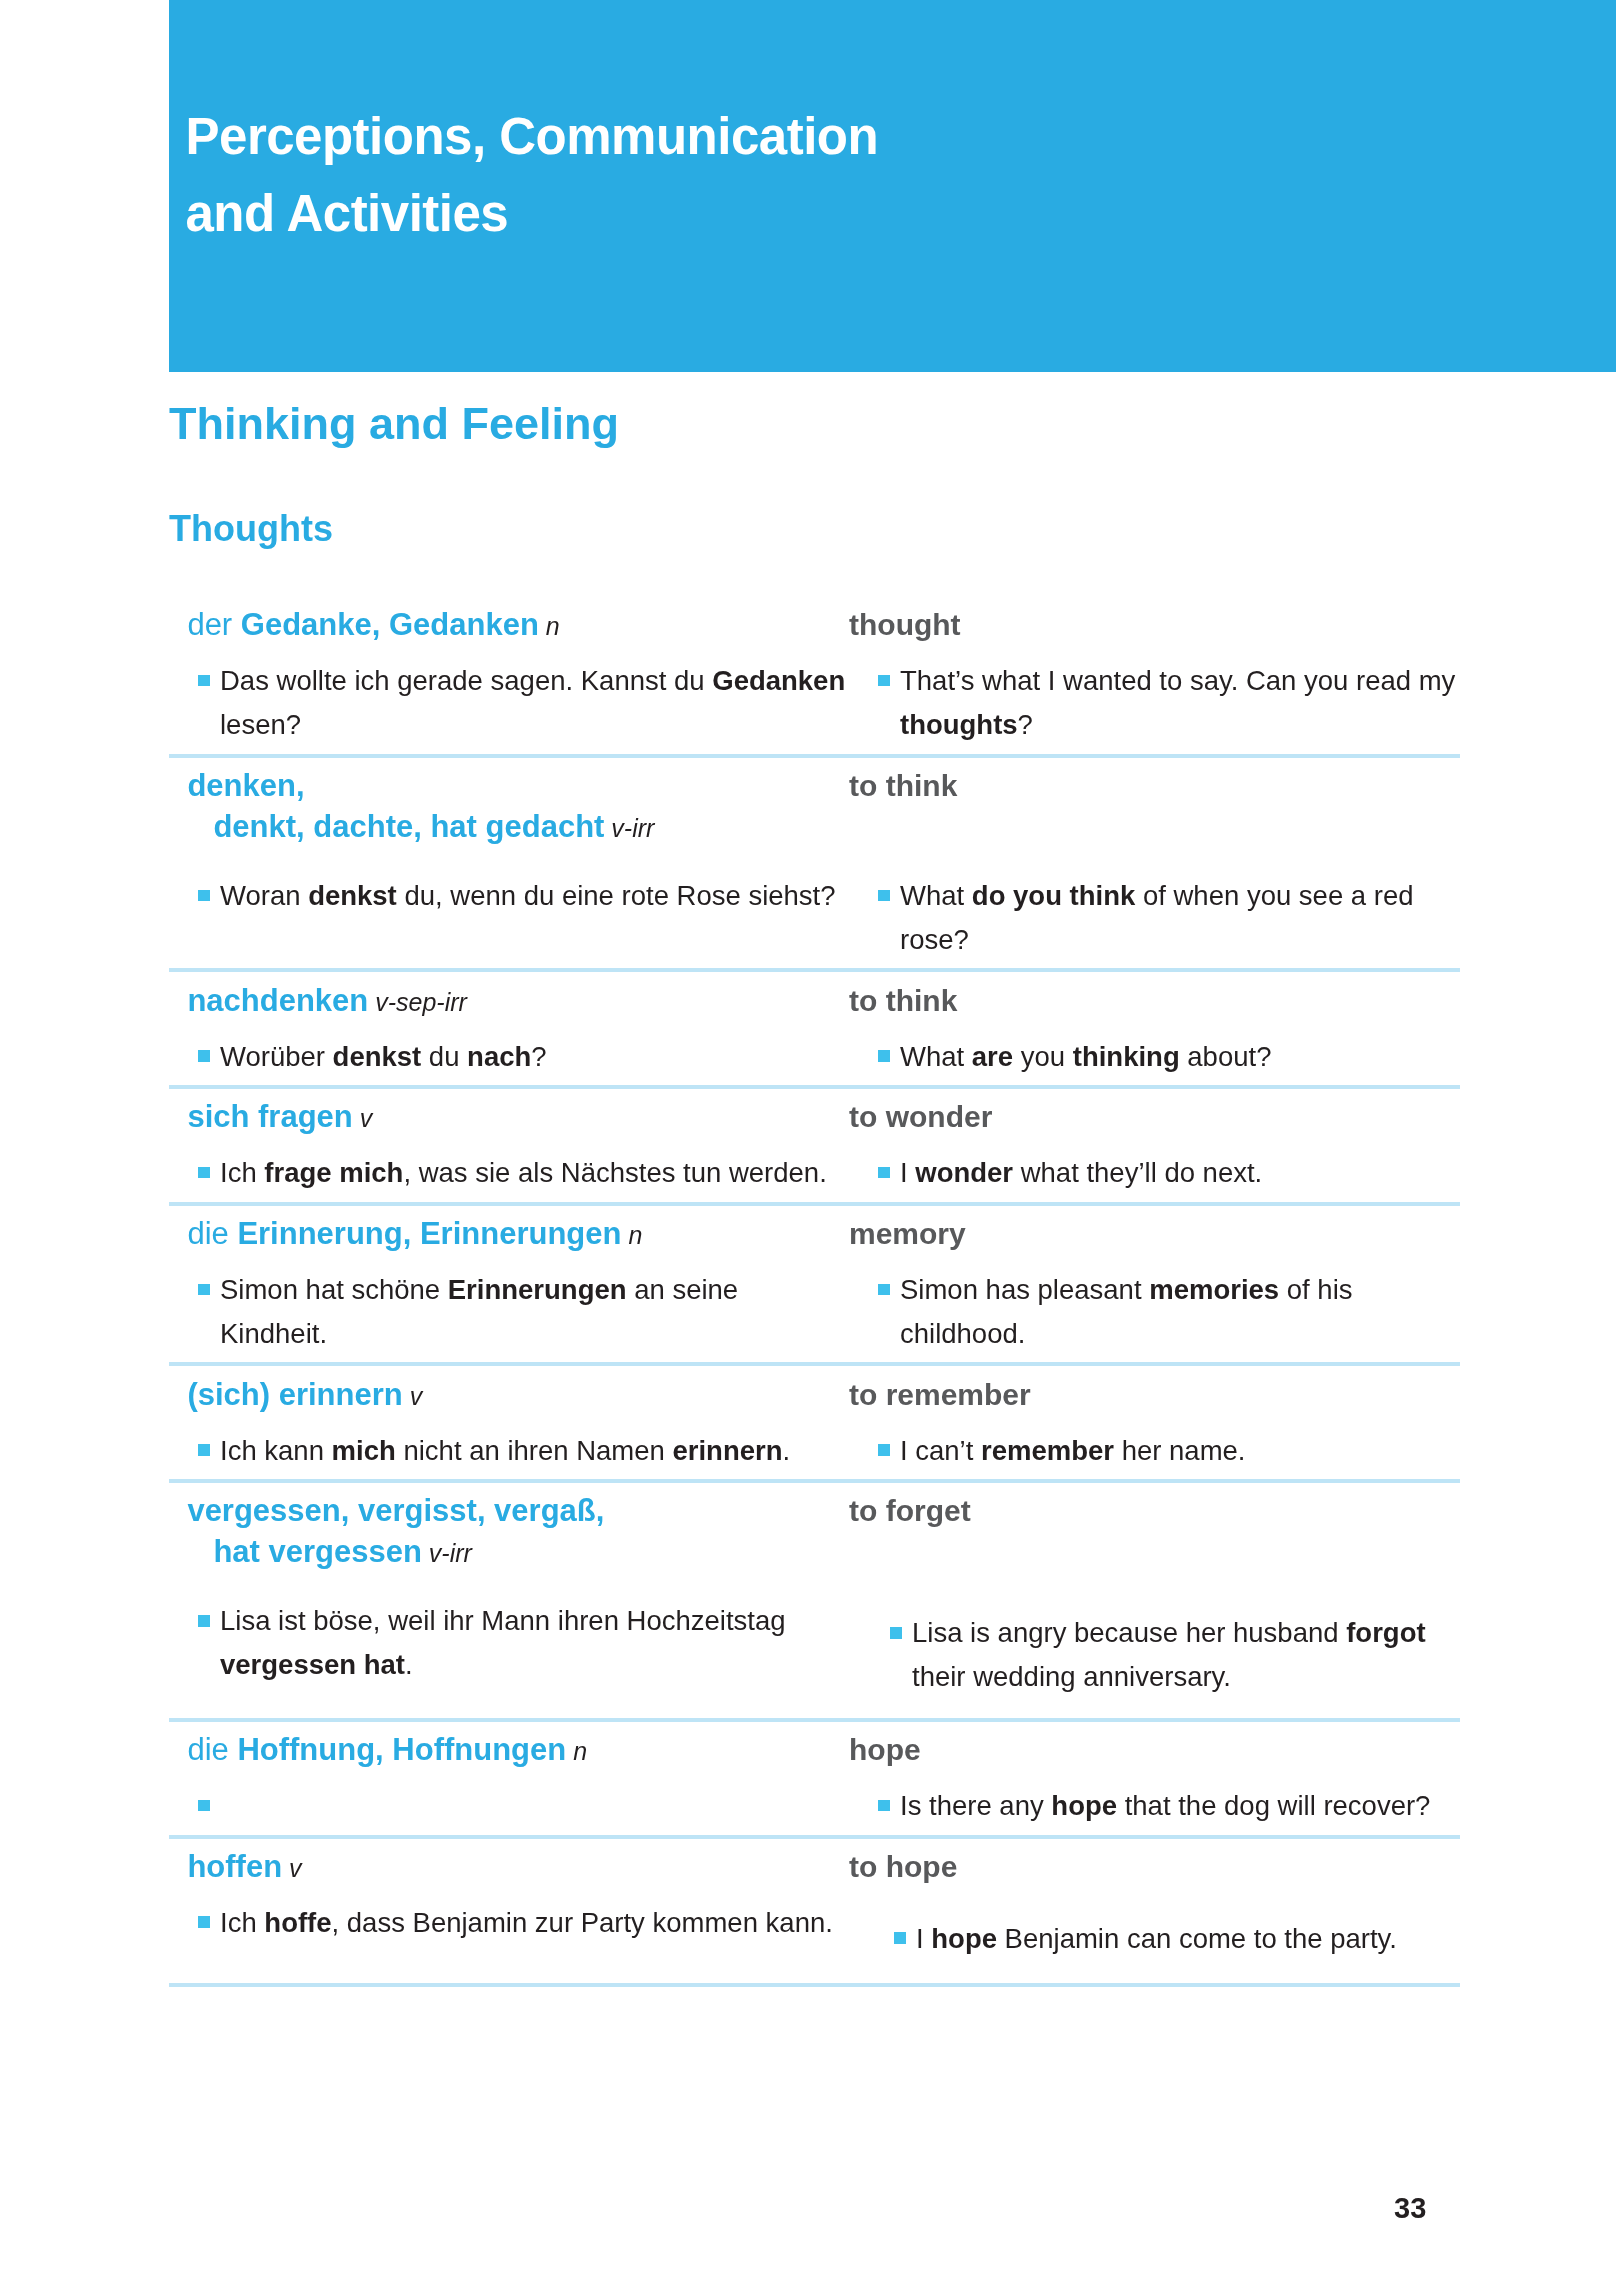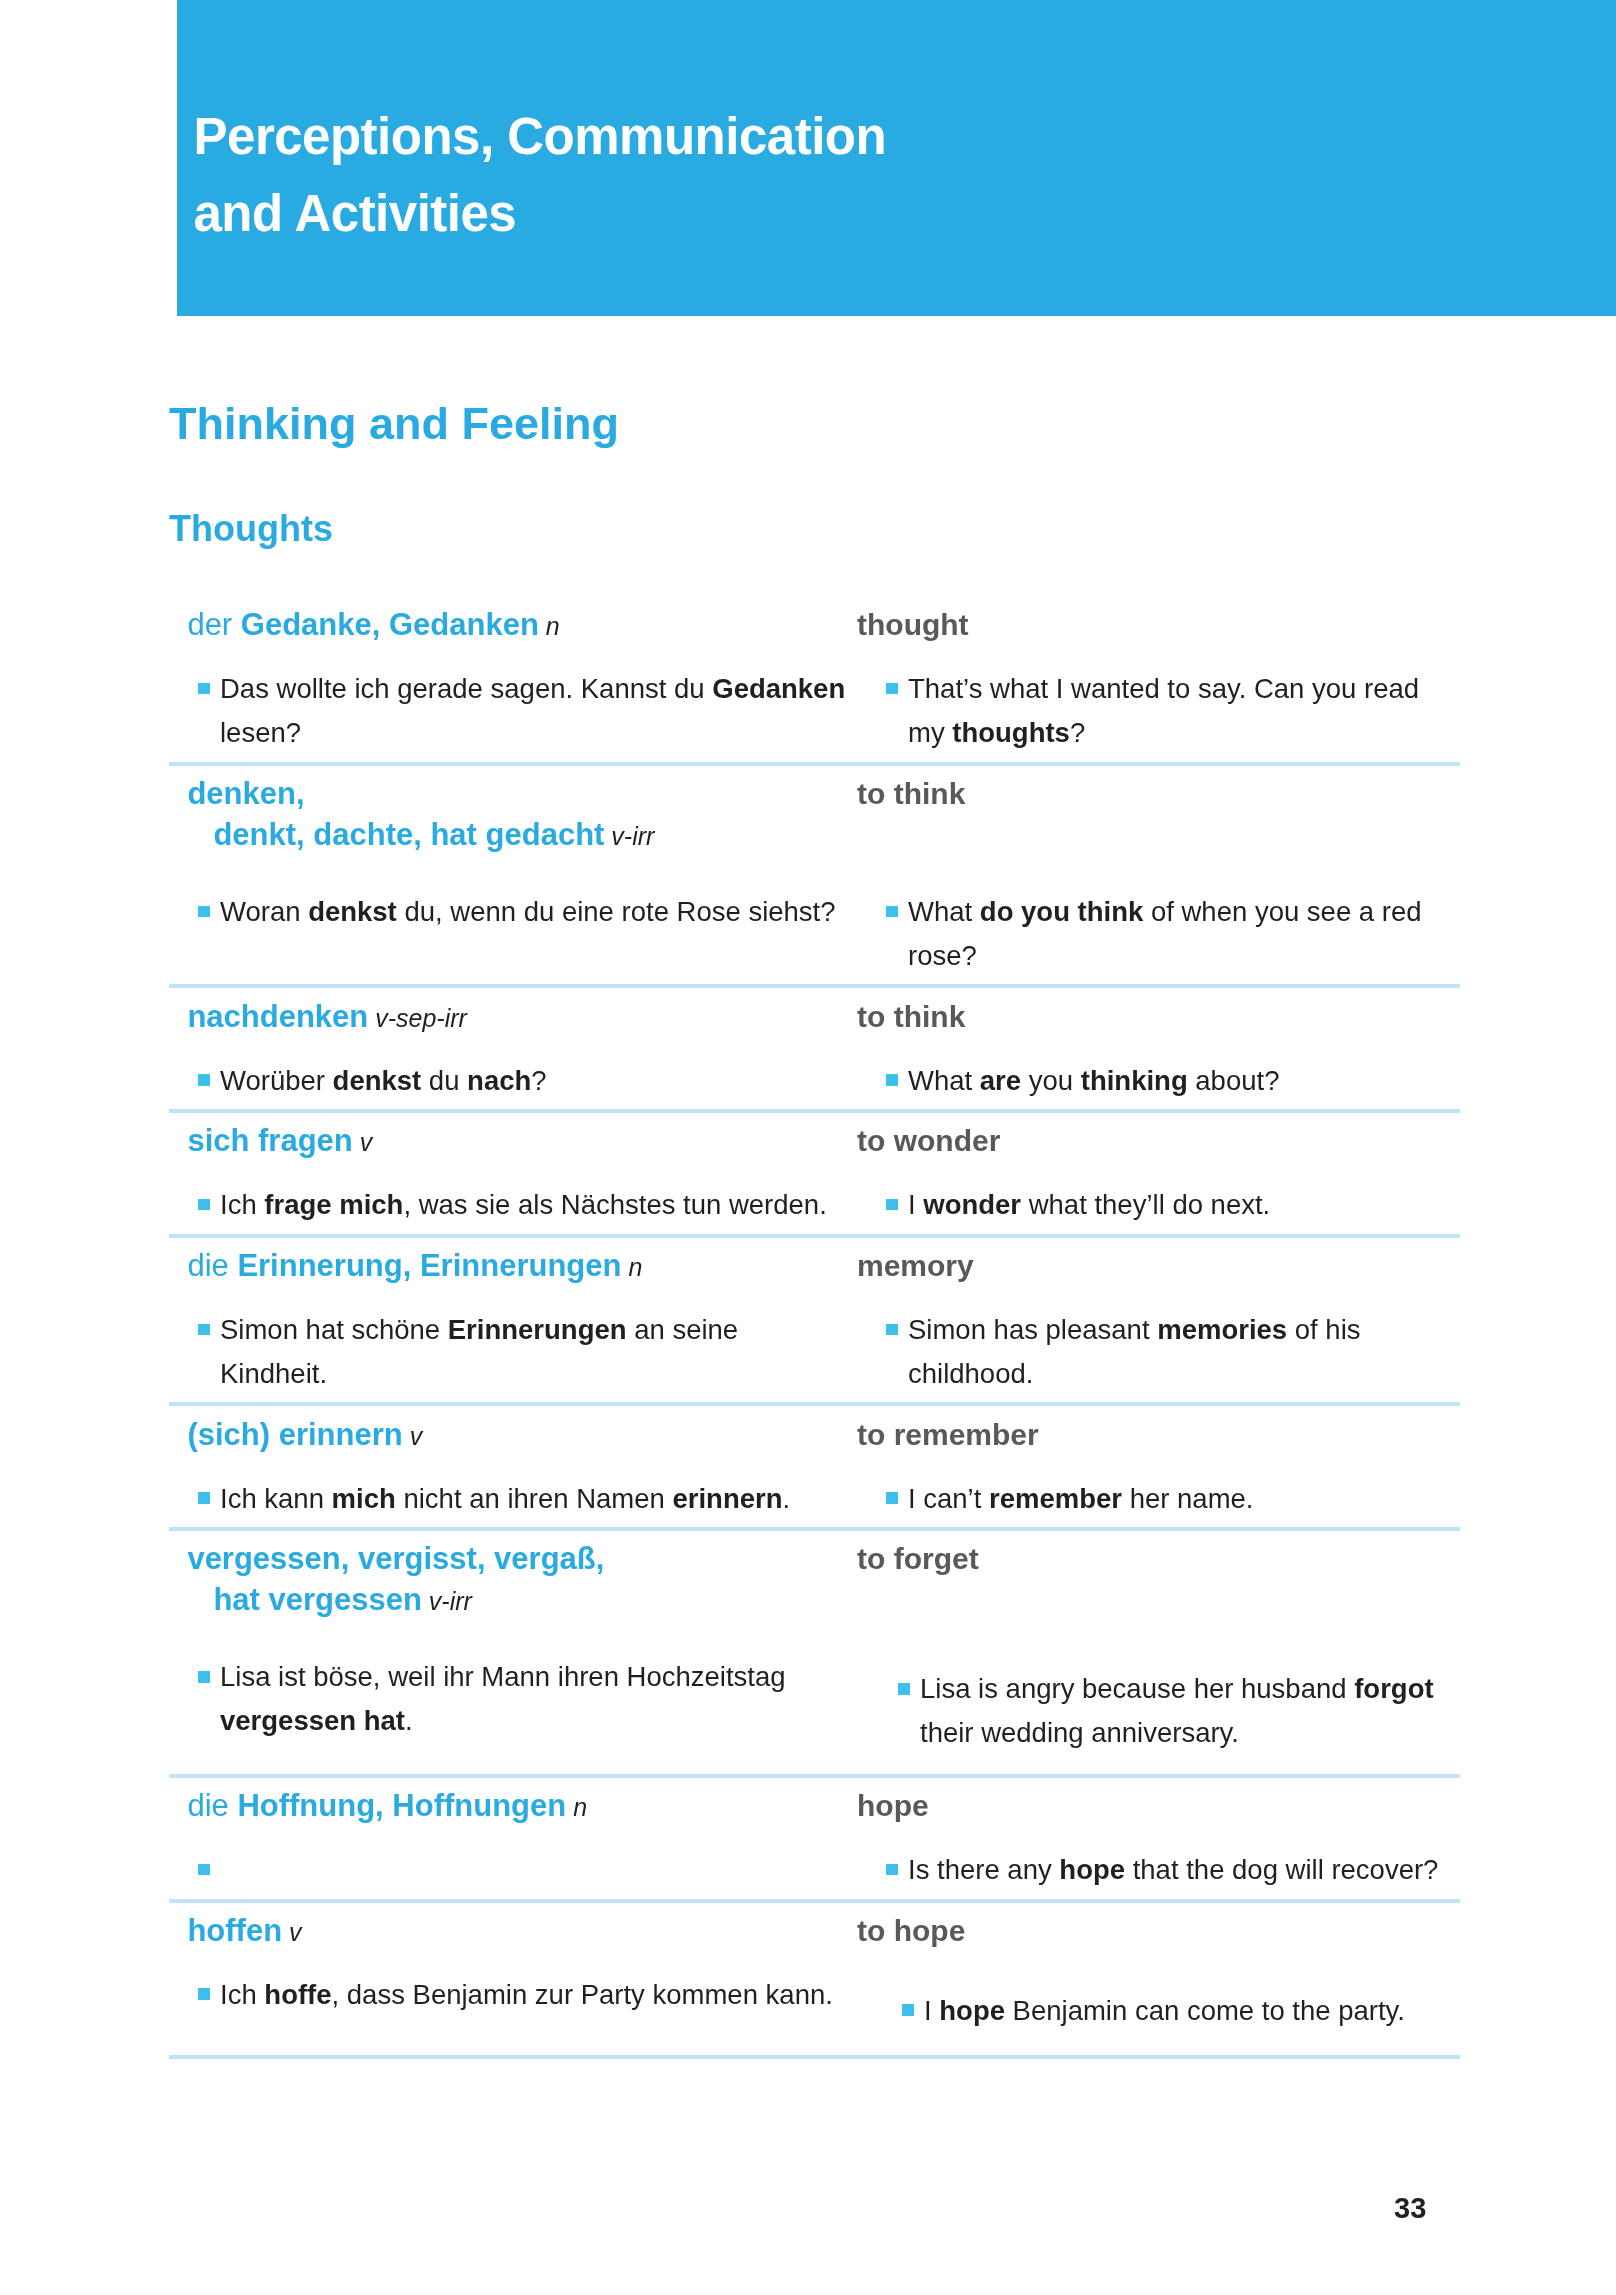--- a/index.html
+++ b/index.html
@@ -9,21 +9,21 @@
     --engray:#58595B;
     --ink:#231F20;
   }
   *{box-sizing:border-box;}
   html,body{margin:0;padding:0;}
   body{
     width:1616px;height:2310px;position:relative;background:#ffffff;
     font-family:"Liberation Sans",sans-serif;color:var(--ink);
   }
   .banner{
-    position:absolute;left:177px;top:0;right:0;height:316px;
+    position:absolute;left:169px;top:0;right:0;height:372px;
     background:var(--blue);color:#fff;
     padding:98px 0 0 16.5px;
   }
   .banner .bline{
     font-size:51px;font-weight:700;line-height:77px;letter-spacing:-0.5px;
   }
   .content{
     position:absolute;left:169px;top:294px;width:1291px;
   }
   .section-title{
@@ -32,21 +32,20 @@
   .subsection-title{
     margin:59px 0 0 0;font-size:36px;font-weight:700;color:var(--blue);line-height:41px;
   }
   .vocab{margin-top:48px;}
   .row{
     display:grid;
     grid-template-columns:680px 1fr;
     grid-template-areas:"gh eh" "gx ex";
     padding:7.3px 0 6.4px 0;
     border-bottom:4.1px solid var(--pale);
-    gap:8px;
   }
   .g-head{grid-area:gh;padding-left:18.4px;margin-bottom:12px;}
   .e-head{grid-area:eh;margin-bottom:12px;}
   .g-ex{grid-area:gx;}
   .e-ex{grid-area:ex;}
   .g-head.multi,.e-head.multi{margin-bottom:25px;}
   .hline{font-size:31px;line-height:41px;}
   .hline.indent{padding-left:26px;}
   .hline .article{color:var(--blue);font-weight:400;}
   .hline .hw{color:var(--blue);font-weight:700;}

